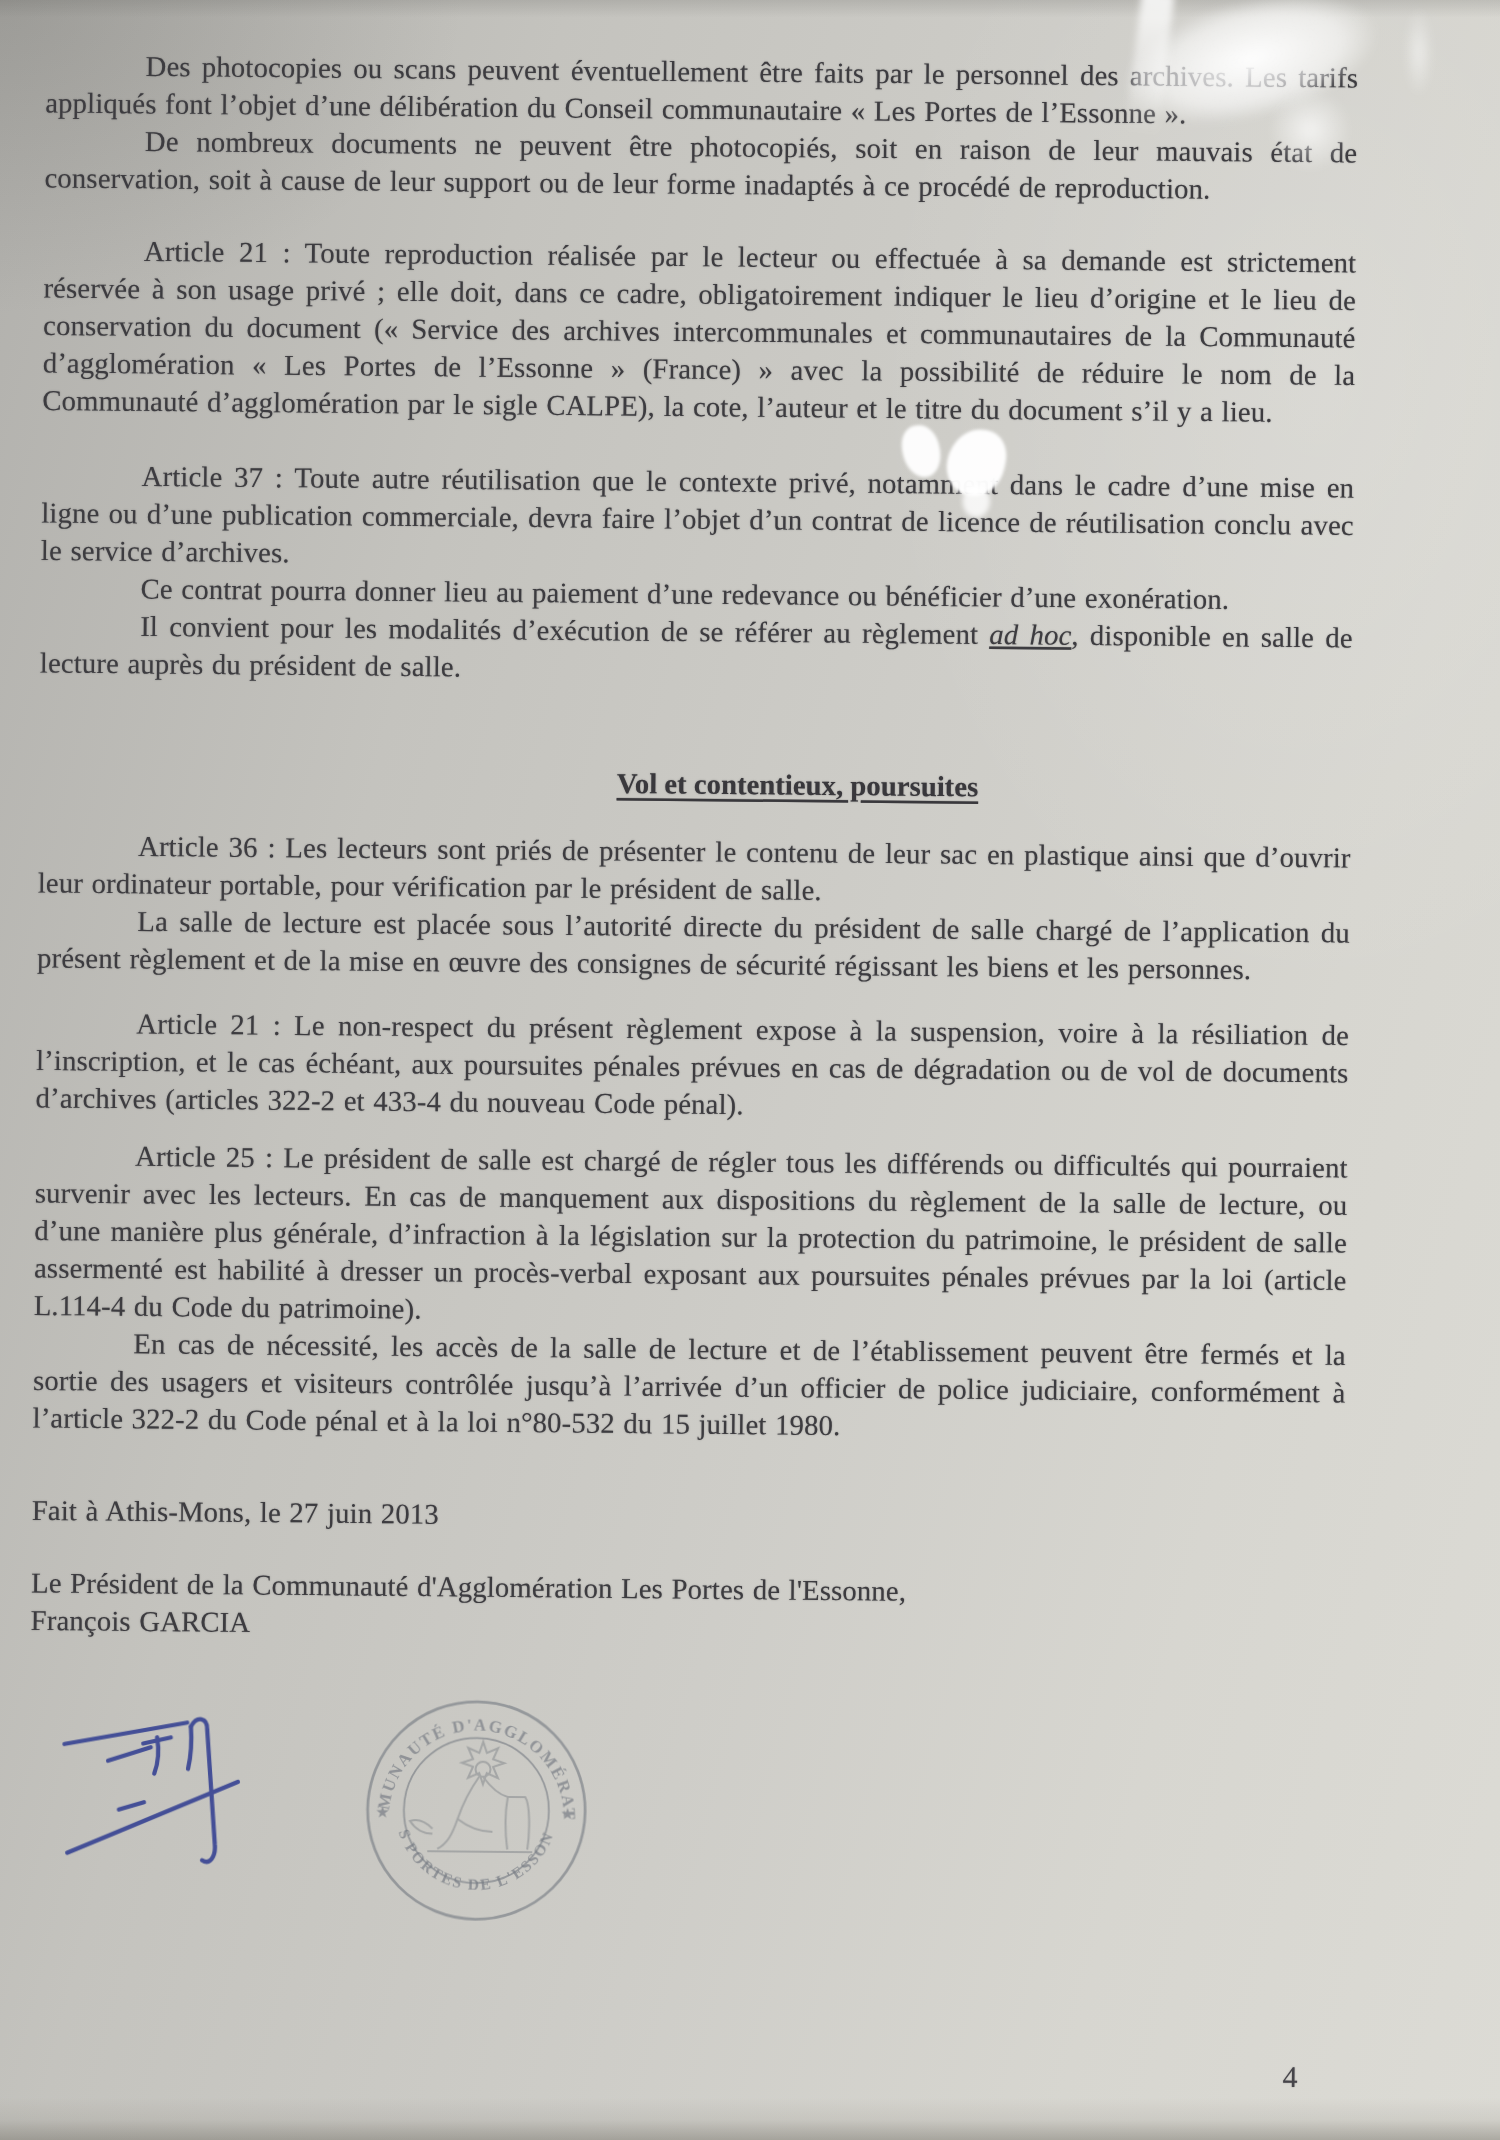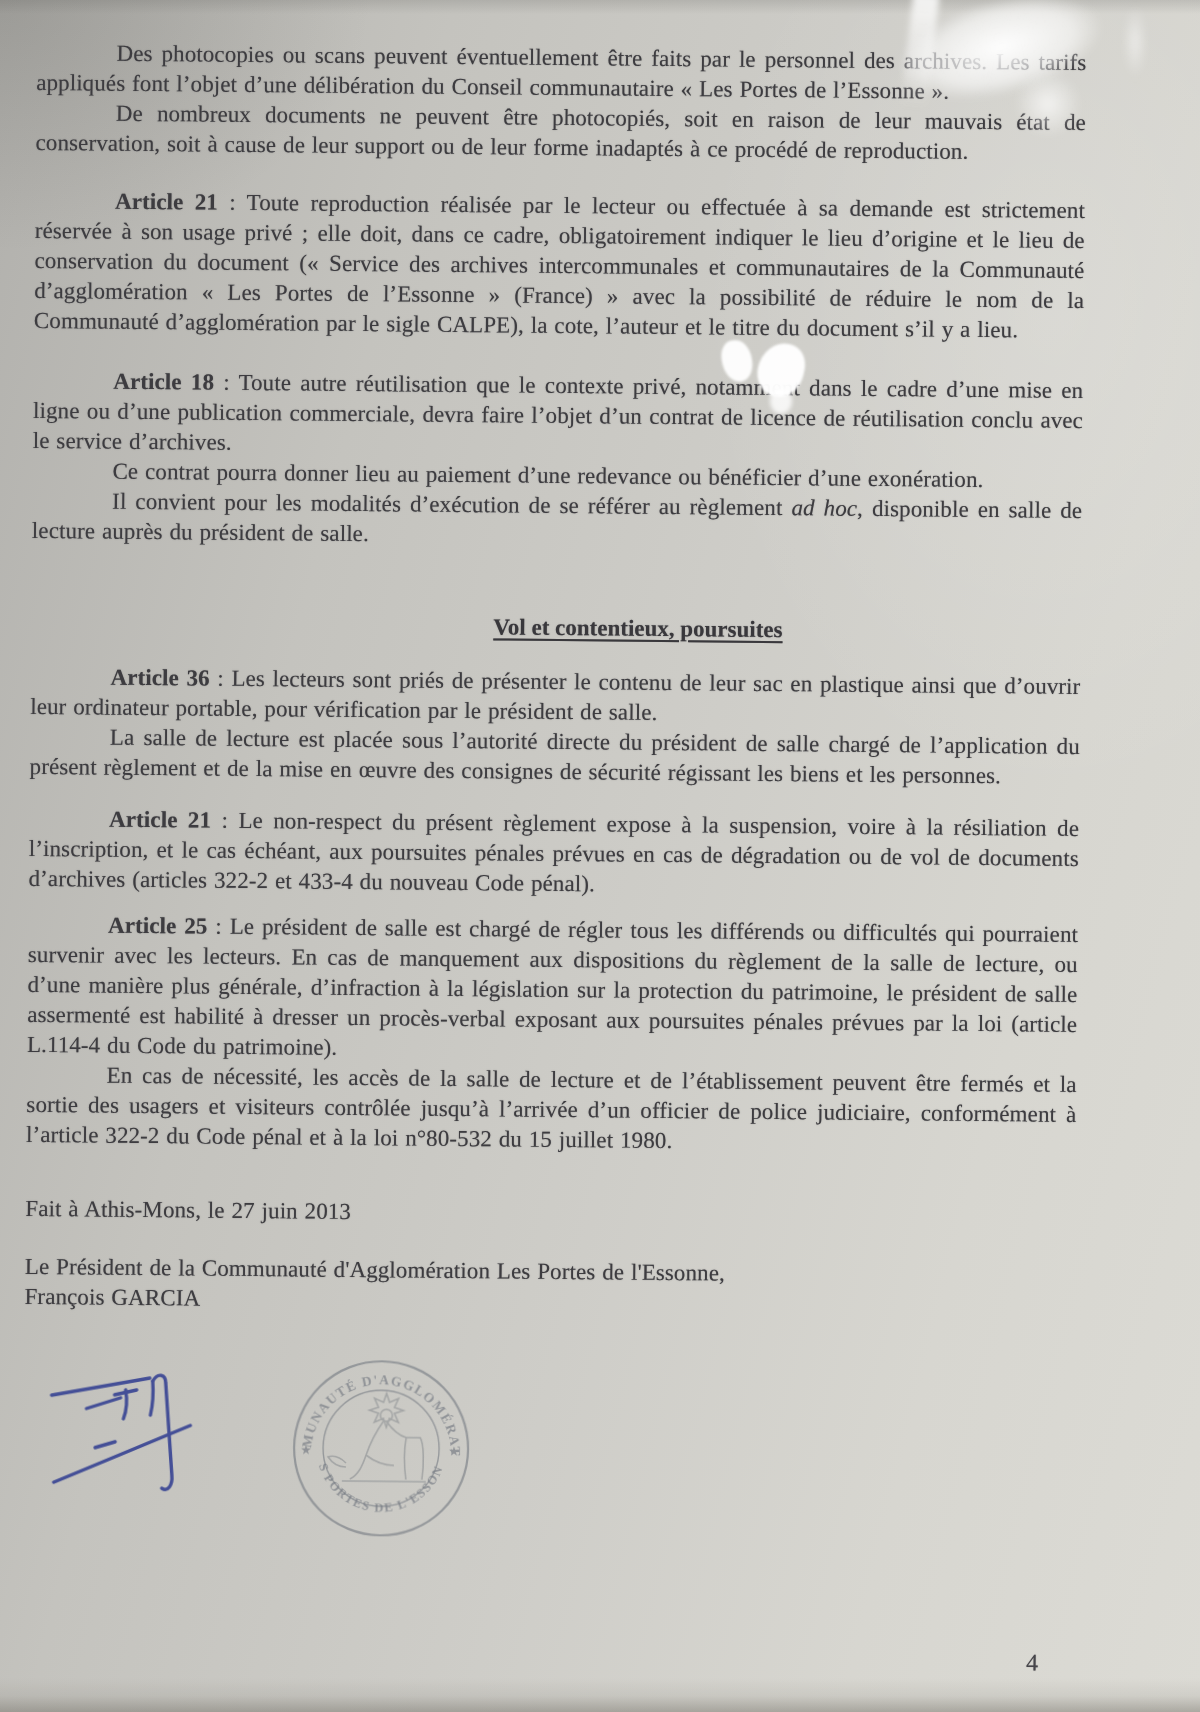--- a/index.html
+++ b/index.html
@@ -18,22 +18,22 @@
     transform:rotate(0.55deg);transform-origin:40px 0;
     box-sizing:border-box;padding:38px 0 0 37px;
   }
   .txt{
     width:1050px;text-align:justify;
     font-size:23px;line-height:30px;letter-spacing:0.1px;word-spacing:1px;
     color:#3d3c40;text-shadow:0 0 1.2px rgba(64,63,66,0.55);
     margin:0;
   }
   .indent{text-indent:80px;}
-  .b{font-weight:bold;margin-top:32px;}
-  .i{font-style:italic;}
+  .b{font-weight:normal;margin-top:32px;}
+  .i{font-style:italic;text-decoration:underline;}
   .heading{
     width:1050px;margin:62px 0 0 0;padding-left:82px;text-align:center;
     font-size:23px;line-height:30px;font-weight:bold;
     text-decoration:underline;text-underline-offset:4px;text-decoration-thickness:2px;
     color:#39383c;text-shadow:0 0 1.2px rgba(60,59,62,0.55);
   }
   .mt-a21{margin-top:28px;}
   .mt-a22{margin-top:30px;}
   .mt-a23{margin-top:24px;}
   .mt-a24{margin-top:22px;}
@@ -73,21 +73,21 @@
 
 <div class="photo">
   <div class="sheet">
 
     <p class="txt indent">Des photocopies ou scans peuvent éventuellement être faits par le personnel des archives. Les tarifs appliqués font l’objet d’une délibération du Conseil communautaire « Les Portes de l’Essonne ».</p>
 
     <p class="txt indent">De nombreux documents ne peuvent être photocopiés, soit en raison de leur mauvais état de conservation, soit à cause de leur support ou de leur forme inadaptés à ce procédé de reproduction.</p>
 
     <p class="txt indent mt-a21"><span class="b">Article 21</span><span> : Toute reproduction réalisée par le lecteur ou effectuée à sa demande est strictement réservée à son usage privé ; elle doit, dans ce cadre, obligatoirement indiquer le lieu d’origine et le lieu de conservation du document (« Service des archives intercommunales et communautaires de la Communauté d’agglomération « Les Portes de l’Essonne » (France) » avec la possibilité de réduire le nom de la Communauté d’agglomération par le sigle CALPE), la cote, l’auteur et le titre du document s’il y a lieu.</span></p>
 
-    <p class="txt indent mt-a22"><span class="b">Article 18</span><span> : Toute autre réutilisation que le contexte privé, notamment dans le cadre d’une mise en ligne ou d’une publication commerciale, devra faire l’objet d’un contrat de licence de réutilisation conclu avec le service d’archives.</span></p>
+    <p class="txt indent mt-a22"><span class="b">Article 37</span><span> : Toute autre réutilisation que le contexte privé, notamment dans le cadre d’une mise en ligne ou d’une publication commerciale, devra faire l’objet d’un contrat de licence de réutilisation conclu avec le service d’archives.</span></p>
 
     <p class="txt indent">Ce contrat pourra donner lieu au paiement d’une redevance ou bénéficier d’une exonération.</p>
 
     <p class="txt indent"><span>Il convient pour les modalités d’exécution de se référer au règlement </span><span class="i">ad hoc</span><span>, disponible en salle de lecture auprès du président de salle.</span></p>
 
     <h2 class="heading">Vol et contentieux, poursuites</h2>
 
     <p class="txt indent mt-a23"><span class="b">Article 36</span><span> : Les lecteurs sont priés de présenter le contenu de leur sac en plastique ainsi que d’ouvrir leur ordinateur portable, pour vérification par le président de salle.</span></p>
 
     <p class="txt indent">La salle de lecture est placée sous l’autorité directe du président de salle chargé de l’application du présent règlement et de la mise en œuvre des consignes de sécurité régissant les biens et les personnes.</p>

